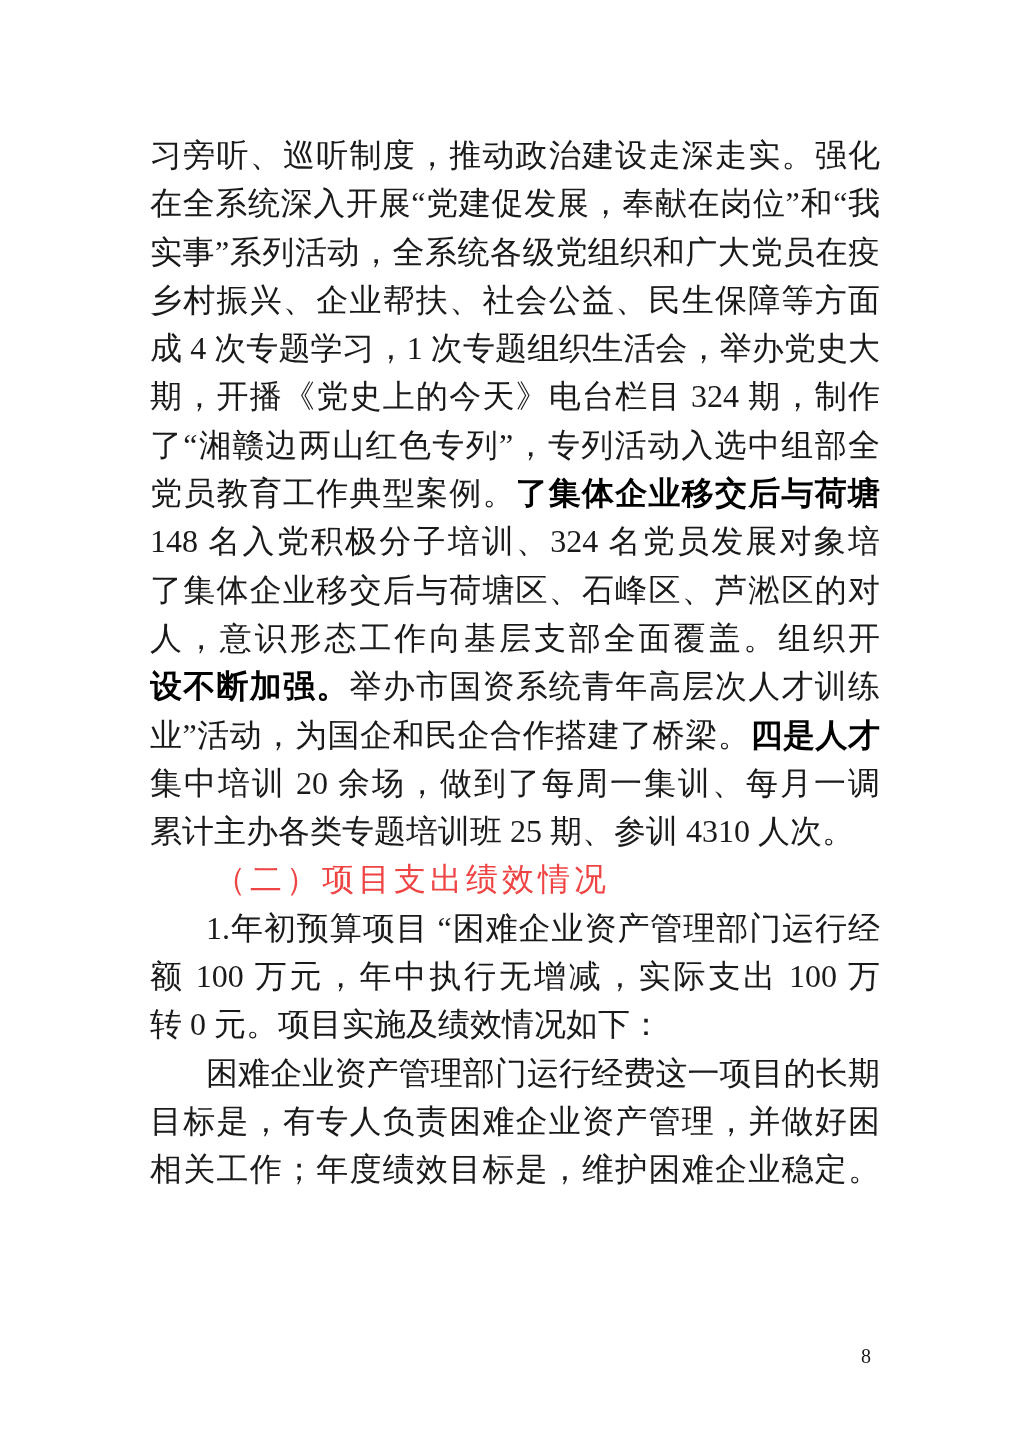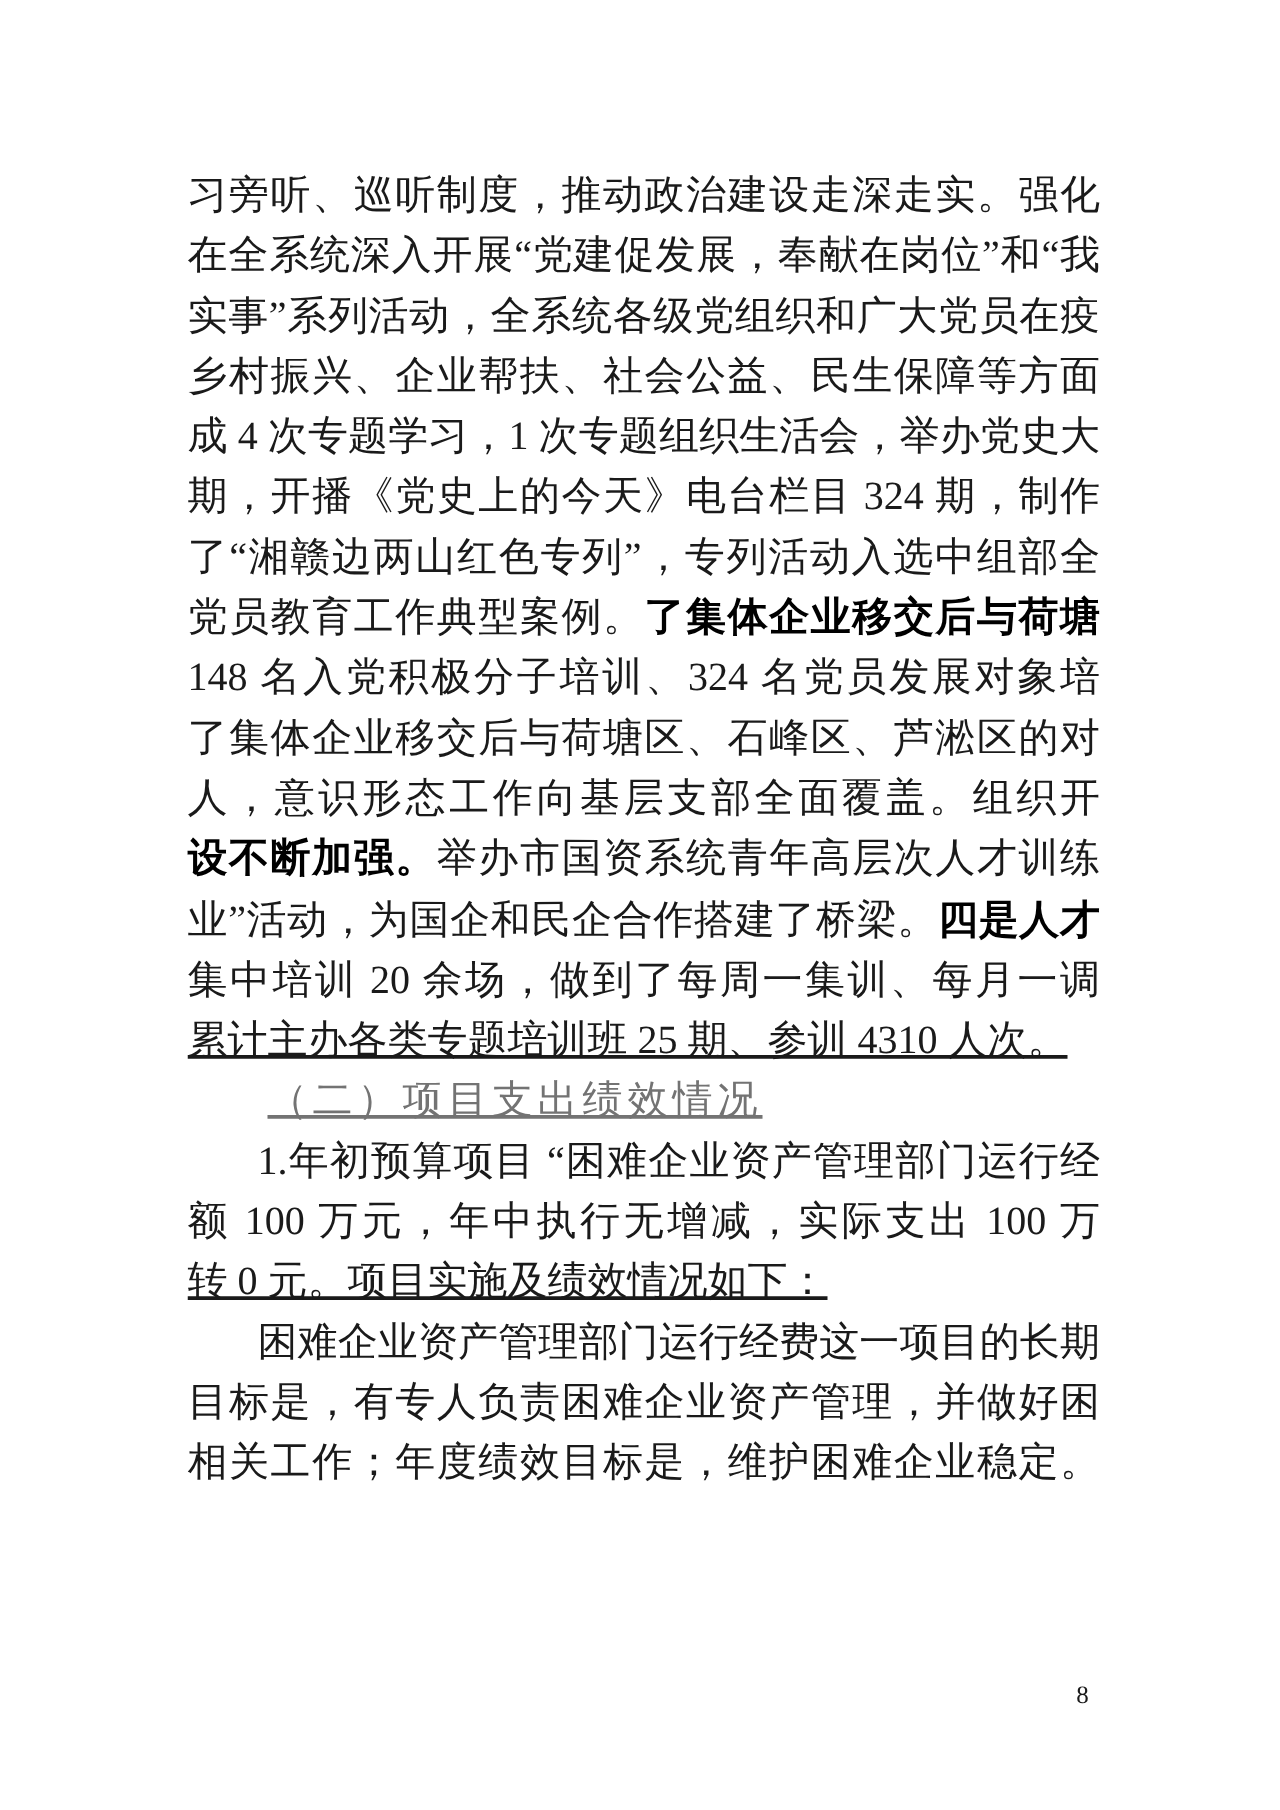--- a/index.html
+++ b/index.html
@@ -27,29 +27,28 @@
     line-height: 48.3px;
     font-size: 32px;
     text-align: justify;
     text-align-last: justify;
     text-justify: inter-character;
     overflow: hidden;
     white-space: normal;
   }
   .line.end {
     text-align-last: left;
-    text-decoration: underline;
   }
   .line.indent {
     padding-left: 56px;
   }
   .line.heading {
     padding-left: 64px;
     letter-spacing: 4px;
-    color: #737373;
+    color: #ef4444;
   }
   .b {
     font-weight: bold;
     color: #000000;
   }
   .pagenum {
     position: absolute;
     left: 846px;
     top: 1341px;
     width: 40px;

